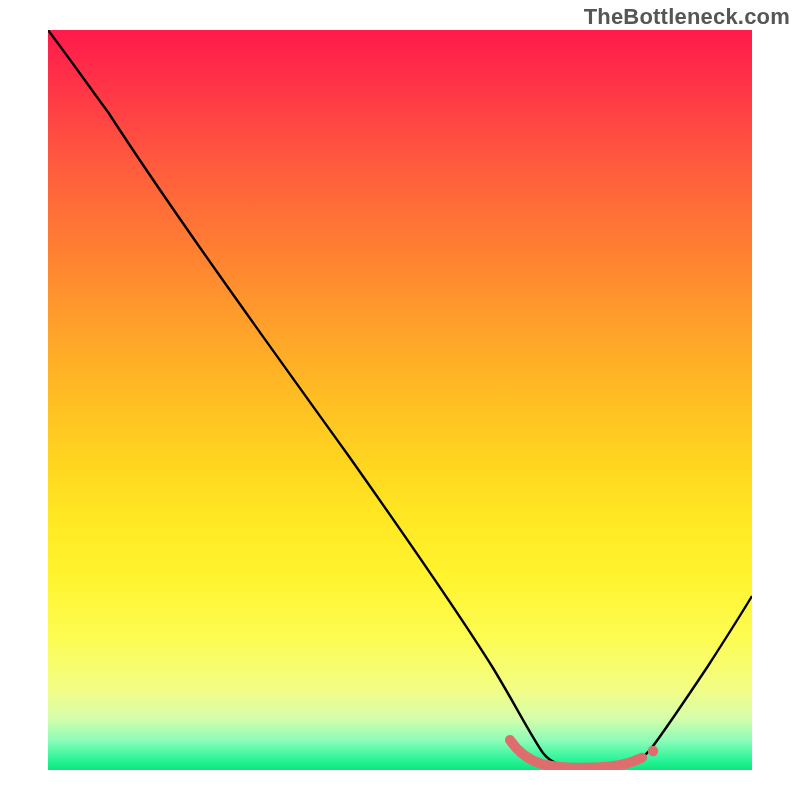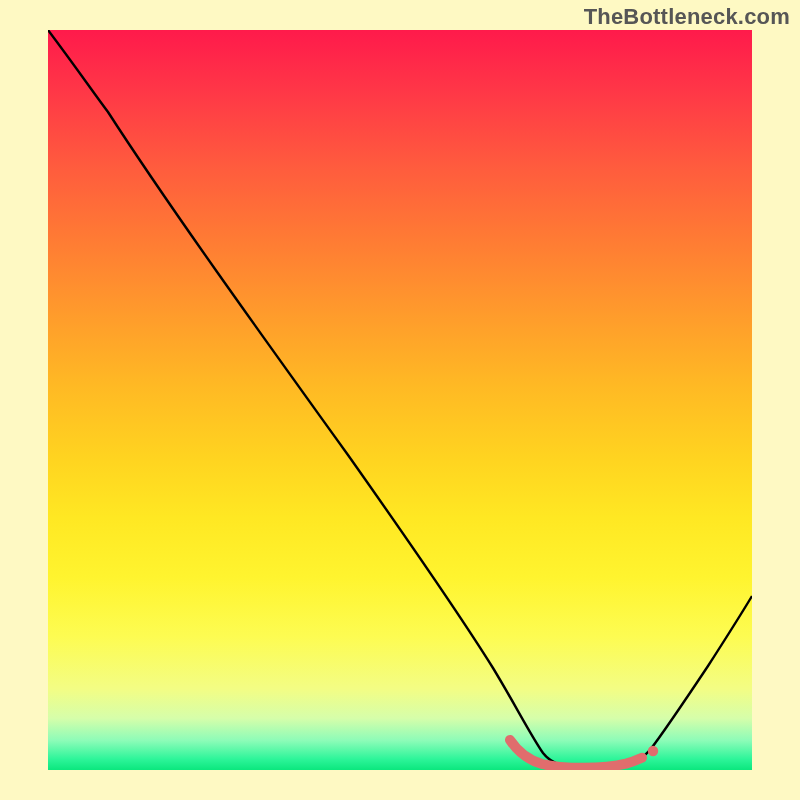--- a/index.html
+++ b/index.html
@@ -8,21 +8,21 @@
     width: 800px;
     height: 800px;
     background: #000;
     overflow: hidden;
     font-family: Arial, Helvetica, sans-serif;
   }
   .frame {
     position: relative;
     width: 800px;
     height: 800px;
-    background: #fef9c3;
+    background: #ffffff;
   }
   .watermark {
     position: absolute;
     top: 4px;
     right: 10px;
     color: #565656;
     font-size: 22px;
     font-weight: 600;
     letter-spacing: 0.2px;
     z-index: 5;

